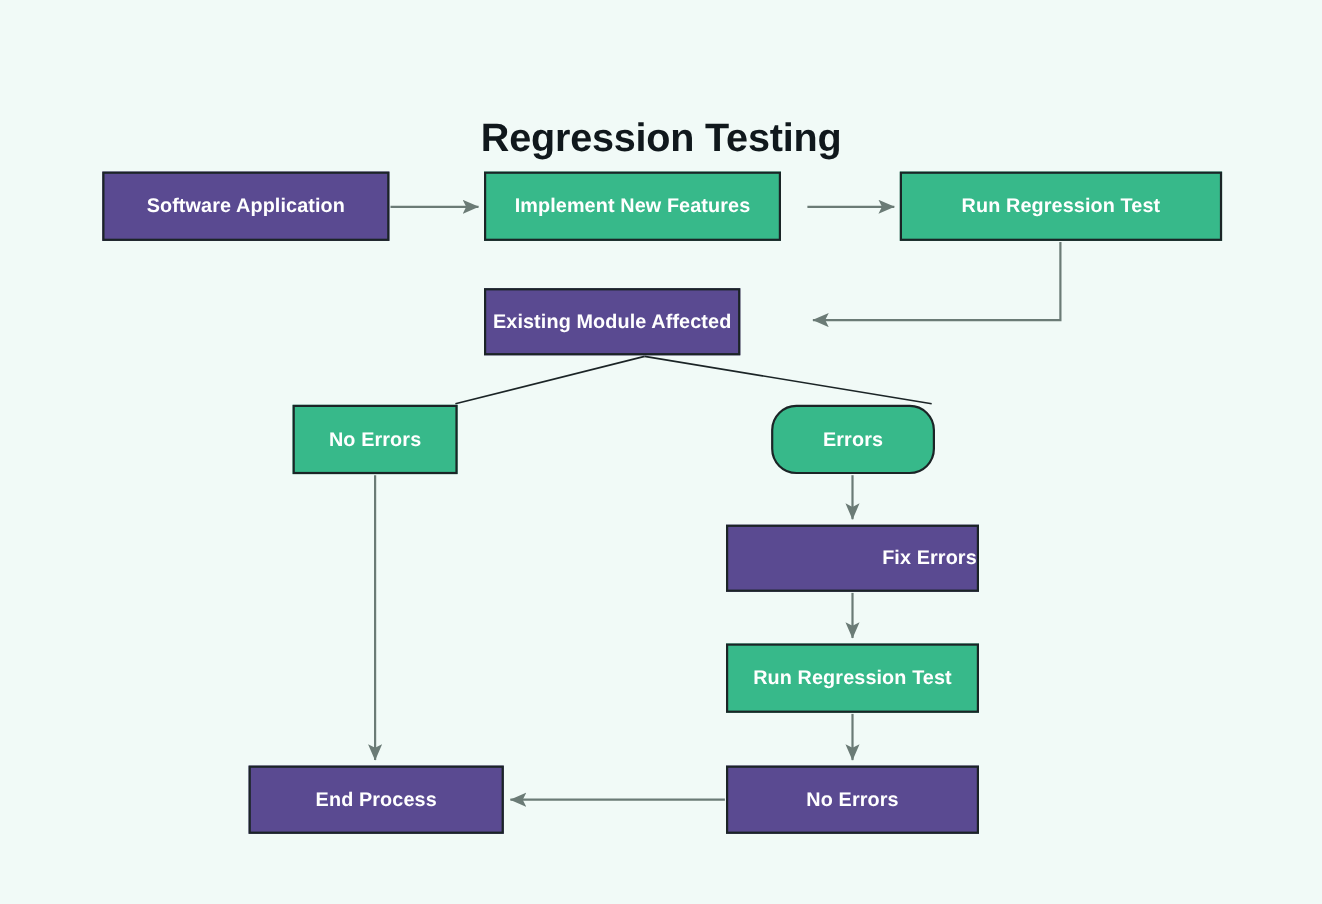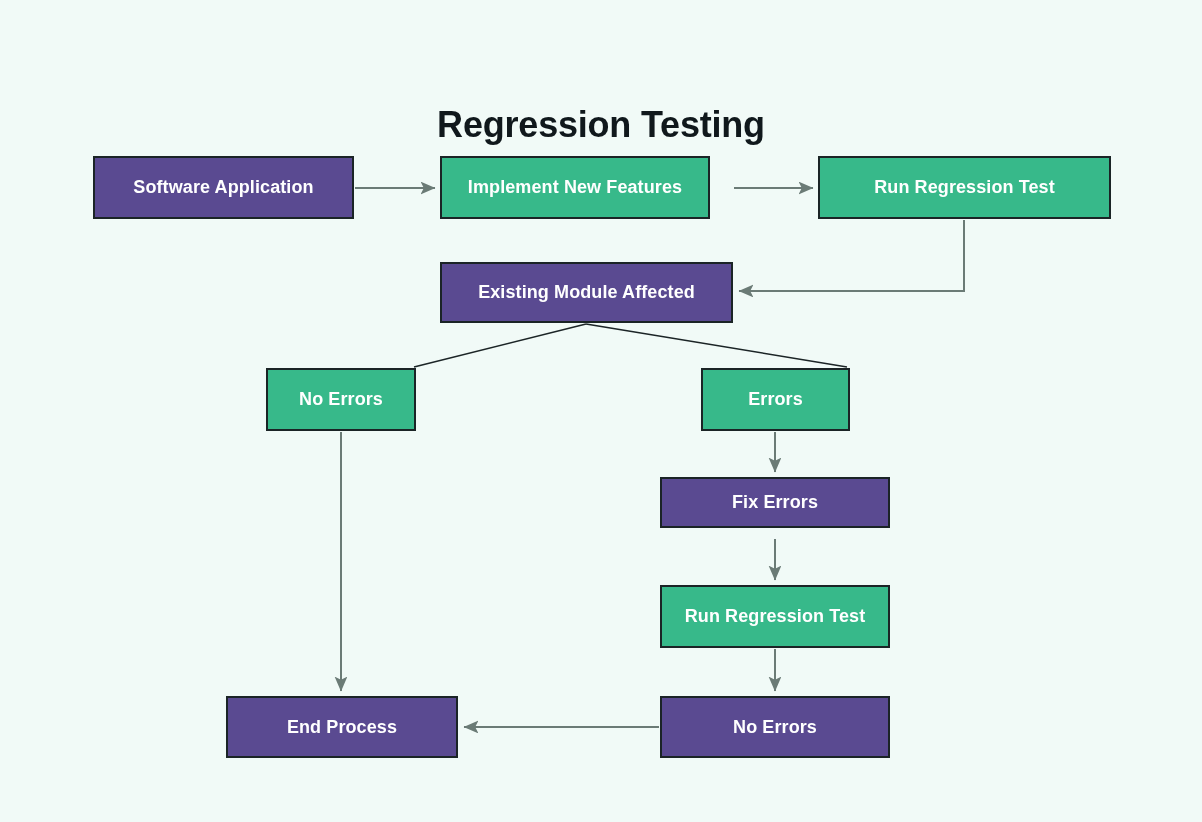--- a/index.html
+++ b/index.html
@@ -93,33 +93,33 @@
   </div>
 
   <div class="node green" style="left:440px; top:156px; width:270px; height:63px;">
     <span>Implement New Features</span>
   </div>
 
   <div class="node green" style="left:818px; top:156px; width:293px; height:63px;">
     <span>Run Regression Test</span>
   </div>
 
-  <div class="node purple" style="left:440px; top:262px; width:293px; height:61px;">
+  <div class="node purple" style="left:440px; top:262px; width:233px; height:61px;">
     <span>Existing Module Affected</span>
   </div>
 
   <div class="node green" style="left:266px; top:368px; width:150px; height:63px;">
     <span>No Errors</span>
   </div>
 
-  <div class="node green" style="left:701px; top:368px; width:149px; height:63px;">
+  <div class="node green" style="left:701px; top:368px; width:149px; height:63px;border-radius:23px;">
     <span>Errors</span>
   </div>
 
-  <div class="node purple" style="left:660px; top:477px; width:230px; height:51px;">
+  <div class="node purple" style="left:660px; top:477px; width:230px; height:61px;justify-content:flex-end;">
     <span>Fix Errors</span>
   </div>
 
   <div class="node green" style="left:660px; top:585px; width:230px; height:63px;">
     <span>Run Regression Test</span>
   </div>
 
   <div class="node purple" style="left:226px; top:696px; width:232px; height:62px;">
     <span>End Process</span>
   </div>

